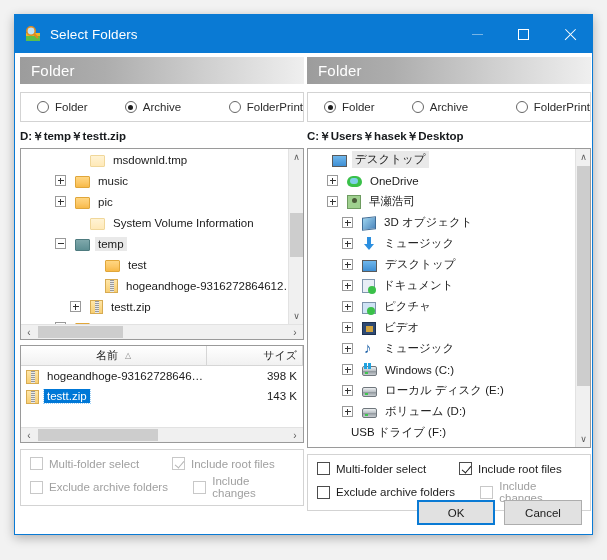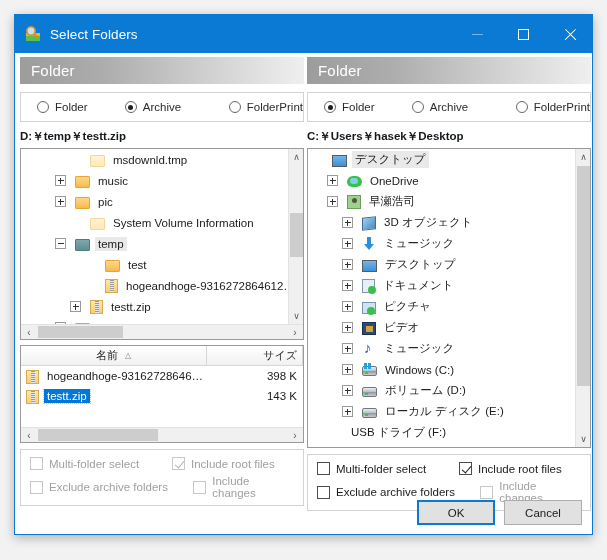--- a/index.html
+++ b/index.html
@@ -859,27 +859,27 @@
               <div class="tree-row" style="padding-left: 34px;">
                 <span class="expander plus"></span>
                 <span class="dots"></span>
                 <span class="ico ico-drive win"></span>
                 <span class="tree-label">Windows (C:)</span>
               </div>
               <div class="tree-row" style="padding-left: 34px;">
                 <span class="expander plus"></span>
                 <span class="dots"></span>
                 <span class="ico ico-drive"></span>
+                <span class="tree-label">ローカル ディスク (E:)</span>
+              </div>
+              <div class="tree-row" style="padding-left: 34px;">
+                <span class="expander plus"></span>
+                <span class="dots"></span>
+                <span class="ico ico-drive"></span>
                 <span class="tree-label">ボリューム (D:)</span>
-              </div>
-              <div class="tree-row" style="padding-left: 34px;">
-                <span class="expander plus"></span>
-                <span class="dots"></span>
-                <span class="ico ico-drive"></span>
-                <span class="tree-label">ローカル ディスク (E:)</span>
               </div>
               <div class="tree-row" style="padding-left: 34px;">
                 <span class="dots"></span>
                 <span class="tree-label">USB ドライブ (F:)</span>
               </div>
             </div>
           <div class="vscroll">
             <div class="arrow up">∧</div>
             <div class="thumb" style="top:17px;height:220px;"></div>
             <div class="arrow down">∨</div>

